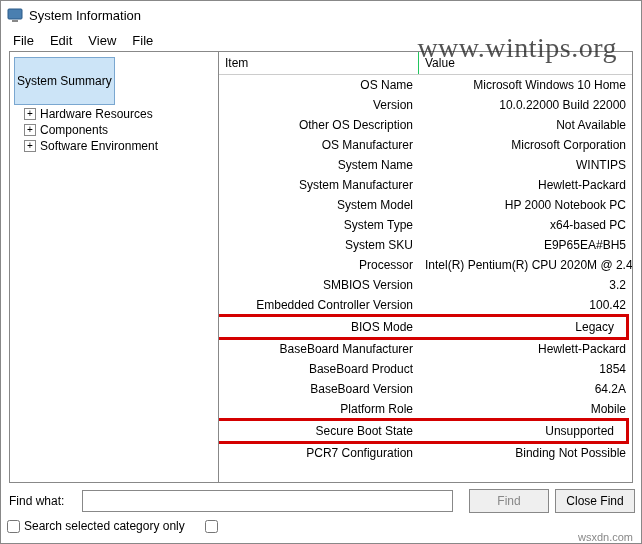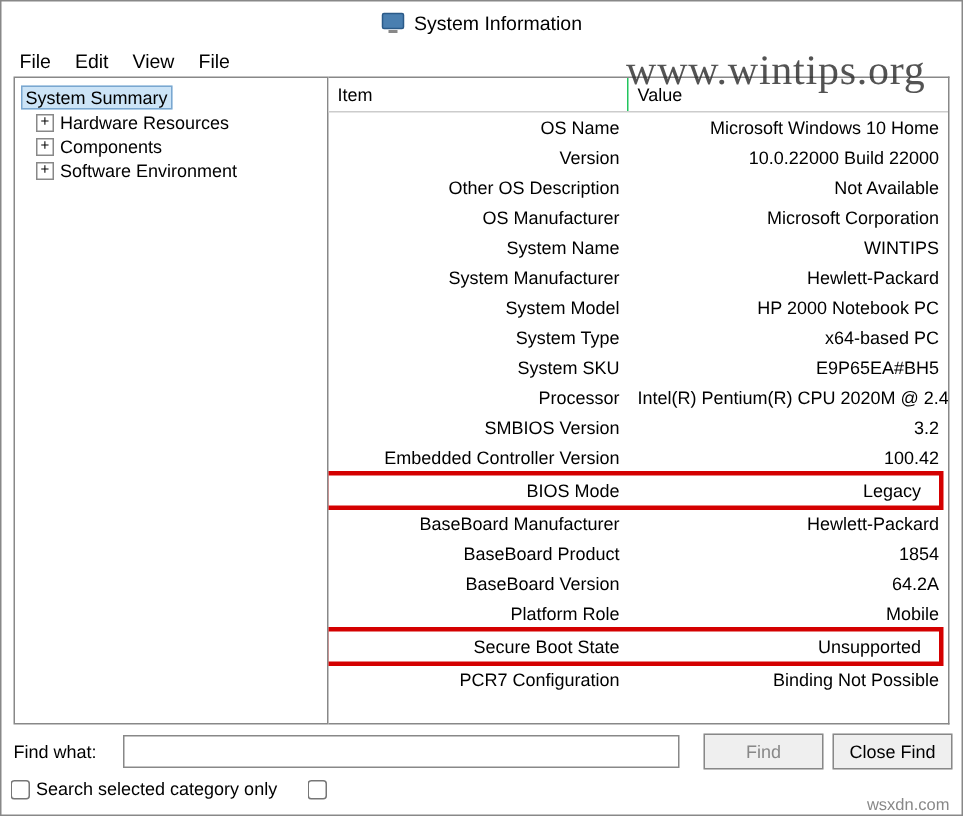--- a/index.html
+++ b/index.html
@@ -1,26 +1,26 @@
 <!DOCTYPE html>
 <html><head>
 <meta charset="utf-8">
 <style>
 * { box-sizing: border-box; margin: 0; padding: 0; }
 body { font-family: "Segoe UI", Tahoma, sans-serif; font-size: 12px; background: #fff; color: #000; width: 642px; height: 544px; overflow: hidden; position: relative; border: 1px solid #888; }
-.titlebar { height: 28px; display: flex; align-items: center; padding: 0 6px; font-size: 13px; justify-content: center; }
+.titlebar { height: 28px; display: flex; align-items: center; padding: 0 6px; font-size: 13px; }
 .titlebar .ticon { width: 16px; height: 16px; margin-right: 6px; }
 .menubar { height: 22px; display: flex; align-items: center; padding: 0 4px; font-size: 13px; }
 .menubar span { padding: 2px 8px; cursor: default; }
 .mainarea { display: flex; position: absolute; top: 50px; left: 8px; right: 8px; bottom: 60px; }
 .treepane { width: 210px; border: 1px solid #888; background: #fff; overflow: hidden; }
 .tree { padding: 4px 2px; }
 .tree .node { display: flex; align-items: center; padding: 1px 2px; white-space: nowrap; }
 .tree .exp { width: 12px; height: 12px; border: 1px solid #888; display: inline-flex; align-items: center; justify-content: center; font-size: 10px; line-height: 10px; margin-right: 4px; cursor: pointer; }
-.tree .sel { background: #cce4f7; border: 1px solid #7aa7d0; padding: 0 2px; }
+.tree .sel { background: #cce4f7; border: 1px solid #7aa7d0; padding: 16px 2px; }
 .tree .indent { margin-left: 10px; }
 .listpane { flex: 1; border: 1px solid #888; border-left: none; overflow: hidden; position: relative; }
 .listhdr { display: flex; background: #fff; border-bottom: 1px solid #ccc; position: sticky; top:0; }
 .listhdr div { padding: 4px 6px; font-size: 12px; }
 .coli { width: 200px; border-right: 1px solid #22c55e; }
 .colv { flex: 1; }
 .scrollbody { height: calc(100% - 26px); overflow-y: auto; overflow-x: hidden; text-align: right; }
 .row { display: flex; padding: 2px 0; }
 .row .ci { width: 200px; padding: 1px 6px; }
 .row .cv { flex: 1; padding: 1px 6px; white-space: nowrap; overflow: hidden; }

